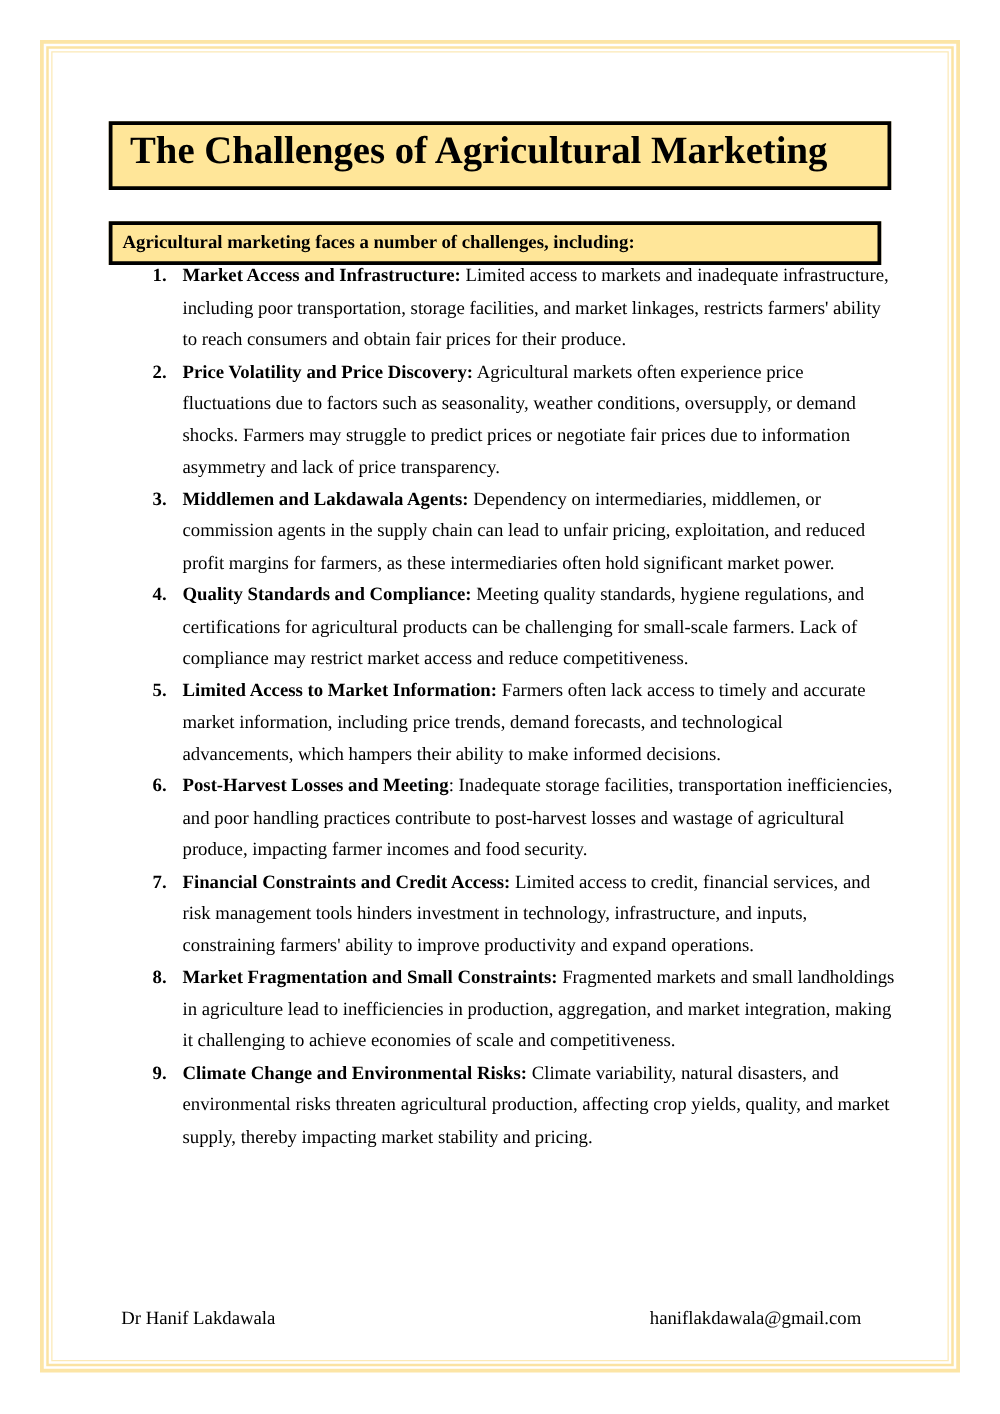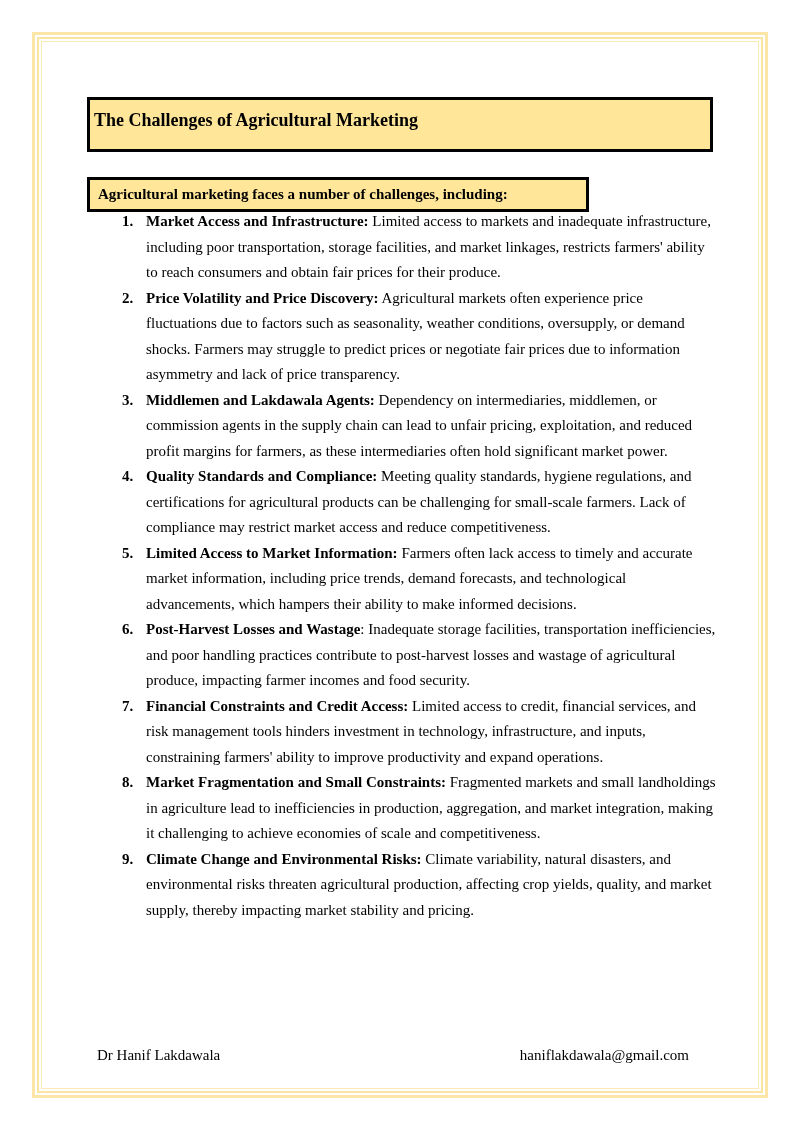--- a/index.html
+++ b/index.html
@@ -6,23 +6,23 @@
   body { width: 800px; height: 1131px; position: relative; overflow: hidden;
          font-family: "Liberation Serif", "DejaVu Serif", serif; color: #000; }
   .frame-outer { position: absolute; left: 32px; top: 32px; width: 736px; height: 1066px;
                  border: 3px solid #FCE5A6; box-sizing: border-box; }
   .frame-mid { position: absolute; left: 37px; top: 37px; width: 726px; height: 1056px;
                border: 2px solid #FBE3A2; box-sizing: border-box; }
   .frame-inner { position: absolute; left: 41px; top: 41px; width: 718px; height: 1048px;
                  border: 1.5px solid #FCE9B6; box-sizing: border-box; }
   .title-box { position: absolute; left: 87px; top: 97px; width: 626px; height: 55px;
                background: #FFE699; border: 3px solid #000; box-sizing: border-box; }
-  .title { position: absolute; left: 4px; top: 4px; margin: 0; font-size: 18px; font-weight: bold;
+  .title { position: absolute; left: 14px; top: 4px; margin: 0; font-size: 31px; font-weight: bold;
            line-height: 32px; white-space: nowrap; }
-  .sub-box { position: absolute; left: 87px; top: 177px; width: 502px; height: 35px;
+  .sub-box { position: absolute; left: 87px; top: 177px; width: 618px; height: 35px;
              background: #FFE699; border: 3px solid #000; box-sizing: border-box; }
   .sub { position: absolute; left: 8px; top: 5px; margin: 0; font-size: 15px; font-weight: bold;
          line-height: 18px; white-space: nowrap; }
   .content { position: absolute; left: 97px; top: 209px; width: 620px; font-size: 15px; line-height: 25.5px; }
   .intro { margin: 0; }
   .key { margin: 0; font-weight: bold; }
   ol.items { list-style: none; margin: 0; padding: 0; }
   ol.items li { position: relative; padding-left: 49px; }
   ol.items li .num { position: absolute; left: 25px; top: 0; font-weight: bold; }
   ol.items li .head { font-weight: bold; }
@@ -44,21 +44,21 @@
   <h2 class="sub">Agricultural marketing faces a number of challenges, including:</h2>
 </div>
 
 <div class="content">
   <ol class="items">
     <li><span class="num">1.</span><span class="head">Market Access and Infrastructure:</span><span style="white-space: pre;"> </span><span>Limited access to markets and inadequate infrastructure, including poor transportation, storage facilities, and market linkages, restricts farmers' ability to reach consumers and obtain fair prices for their produce.</span></li>
     <li><span class="num">2.</span><span class="head">Price Volatility and Price Discovery:</span><span style="white-space: pre;"> </span><span>Agricultural markets often experience price fluctuations due to factors such as seasonality, weather conditions, oversupply, or demand shocks. Farmers may struggle to predict prices or negotiate fair prices due to information asymmetry and lack of price transparency.</span></li>
     <li><span class="num">3.</span><span class="head">Middlemen and Lakdawala Agents:</span><span style="white-space: pre;"> </span><span>Dependency on intermediaries, middlemen, or commission agents in the supply chain can lead to unfair pricing, exploitation, and reduced profit margins for farmers, as these intermediaries often hold significant market power.</span></li>
     <li><span class="num">4.</span><span class="head">Quality Standards and Compliance:</span><span style="white-space: pre;"> </span><span>Meeting quality standards, hygiene regulations, and certifications for agricultural products can be challenging for small-scale farmers. Lack of compliance may restrict market access and reduce competitiveness.</span></li>
     <li><span class="num">5.</span><span class="head">Limited Access to Market Information:</span><span style="white-space: pre;"> </span><span>Farmers often lack access to timely and accurate market information, including price trends, demand forecasts, and technological advancements, which hampers their ability to make informed decisions.</span></li>
-    <li><span class="num">6.</span><span class="head">Post-Harvest Losses and Wastage</span><span style="white-space: pre;">: </span><span>Inadequate storage facilities, transportation inefficiencies, and poor handling practices contribute to post-harvest losses and wastage of agricultural produce, impacting farmer incomes and food security.</span></li>
+    <li><span class="num">6.</span><span class="head">Post-Harvest Losses and Meeting</span><span style="white-space: pre;">: </span><span>Inadequate storage facilities, transportation inefficiencies, and poor handling practices contribute to post-harvest losses and wastage of agricultural produce, impacting farmer incomes and food security.</span></li>
     <li><span class="num">7.</span><span class="head">Financial Constraints and Credit Access:</span><span style="white-space: pre;"> </span><span>Limited access to credit, financial services, and risk management tools hinders investment in technology, infrastructure, and inputs, constraining farmers' ability to improve productivity and expand operations.</span></li>
     <li><span class="num">8.</span><span class="head">Market Fragmentation and Small Constraints:</span><span style="white-space: pre;"> </span><span>Fragmented markets and small landholdings in agriculture lead to inefficiencies in production, aggregation, and market integration, making it challenging to achieve economies of scale and competitiveness.</span></li>
     <li><span class="num">9.</span><span class="head">Climate Change and Environmental Risks:</span><span style="white-space: pre;"> </span><span>Climate variability, natural disasters, and environmental risks threaten agricultural production, affecting crop yields, quality, and market supply, thereby impacting market stability and pricing.</span></li>
   </ol>
 </div>
 
 <div class="footer-left">Dr Hanif Lakdawala</div>
 <div class="footer-right">haniflakdawala@gmail.com</div>
 
 </body></html>

